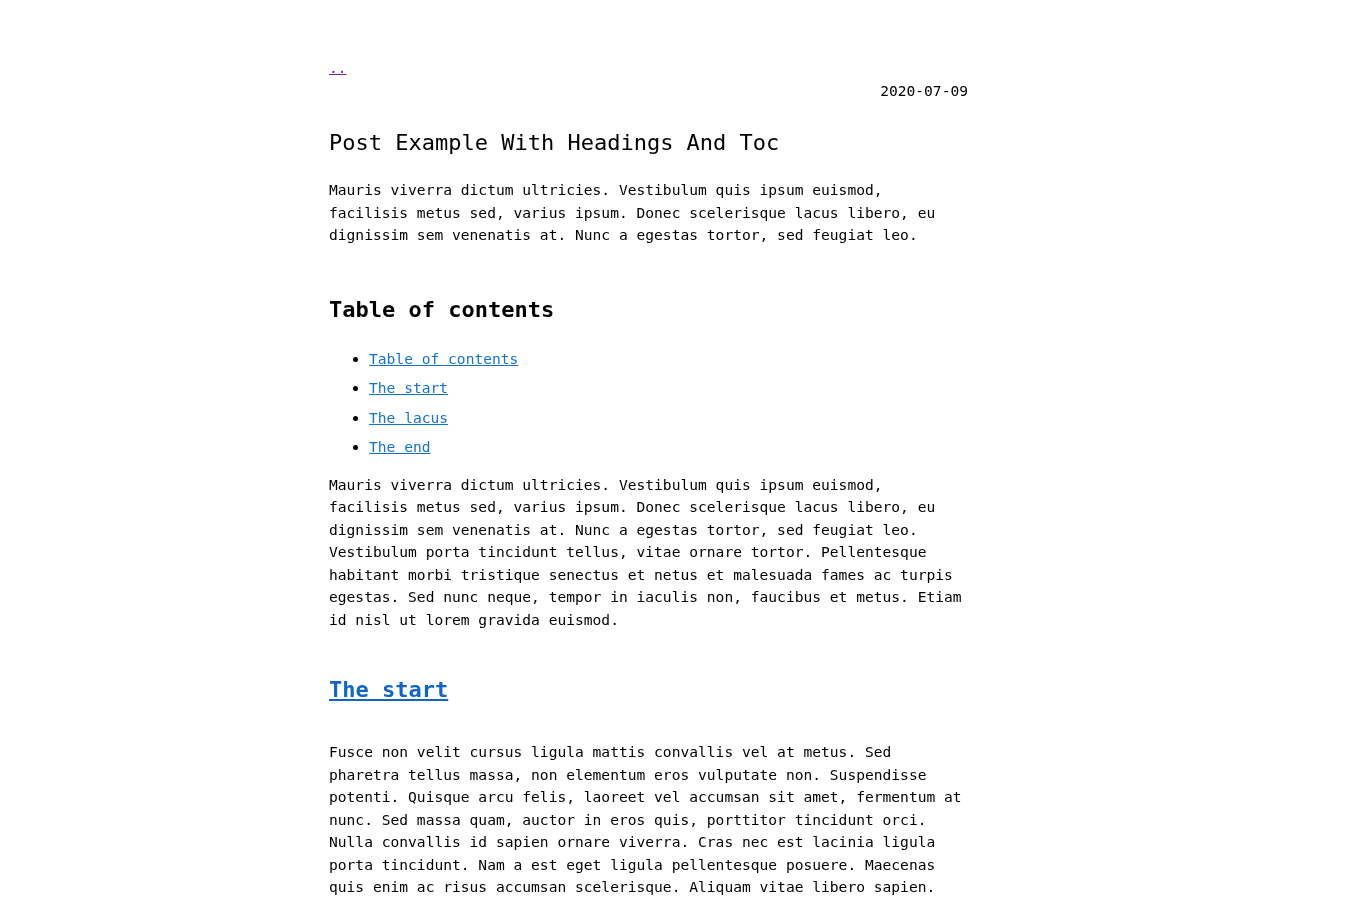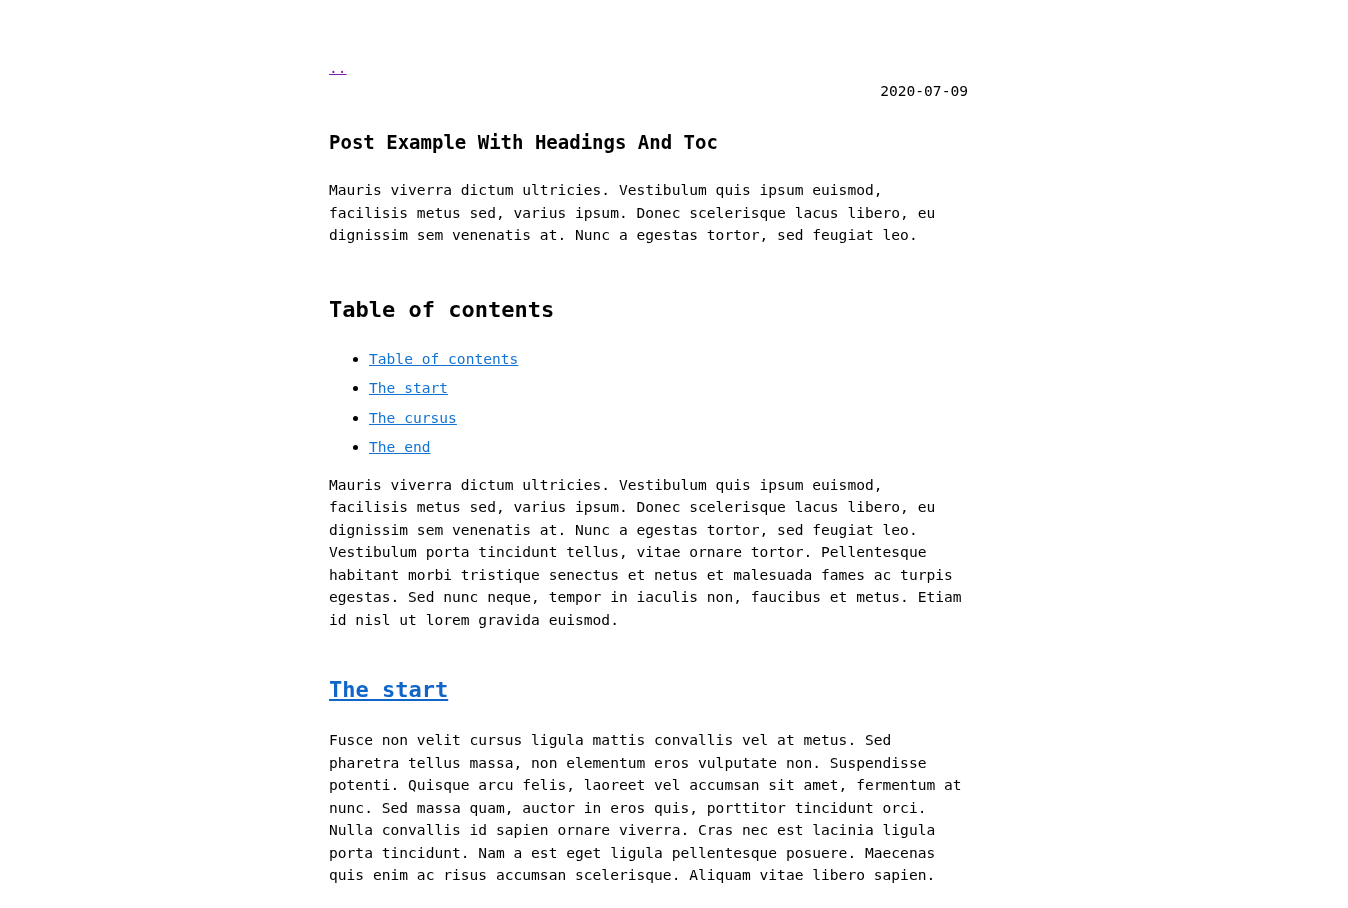--- a/index.html
+++ b/index.html
@@ -20,23 +20,23 @@
     margin: 0;
   }
   .nav-up a {
     color: #7b1fa2;
     text-decoration: underline;
   }
   .post-date {
     text-align: right;
   }
   h1.post-title {
-    font-size: 19px;
+    font-size: 22px;
     line-height: 33px;
-    font-weight: bold;
+    font-weight: normal;
     margin: 24px 0 0 0;
     letter-spacing: 0;
   }
   p.body-text {
     margin: 20px 0 0 0;
   }
   h2.section-heading {
     font-size: 22px;
     line-height: 33px;
     font-weight: bold;
@@ -61,21 +61,21 @@
     margin-bottom: 7px;
   }
   ul.toc-list a {
     color: #1373d2;
     text-decoration: underline;
   }
   p.after-list {
     margin-top: 15px;
   }
   p.section-text {
-    margin-top: 23px;
+    margin-top: 35px;
   }
 </style>
 </head>
 <body>
 
 <div class="page">
 
   <p class="nav-up">
     <a href="#">..</a>
   </p>
@@ -89,21 +89,21 @@
   <h2 class="section-heading">Table of contents</h2>
 
   <ul class="toc-list">
     <li>
       <a href="#">Table of contents</a>
     </li>
     <li>
       <a href="#">The start</a>
     </li>
     <li>
-      <a href="#">The cursus</a>
+      <a href="#">The lacus</a>
     </li>
     <li>
       <a href="#">The end</a>
     </li>
   </ul>
 
   <p class="body-text after-list">Mauris viverra dictum ultricies. Vestibulum quis ipsum euismod, facilisis metus sed, varius ipsum. Donec scelerisque lacus libero, eu dignissim sem venenatis at. Nunc a egestas tortor, sed feugiat leo. Vestibulum porta tincidunt tellus, vitae ornare tortor. Pellentesque habitant morbi tristique senectus et netus et malesuada fames ac turpis egestas. Sed nunc neque, tempor in iaculis non, faucibus et metus. Etiam id nisl ut lorem gravida euismod.</p>
 
   <h2 class="section-heading-link">
     <a href="#">The start</a>

